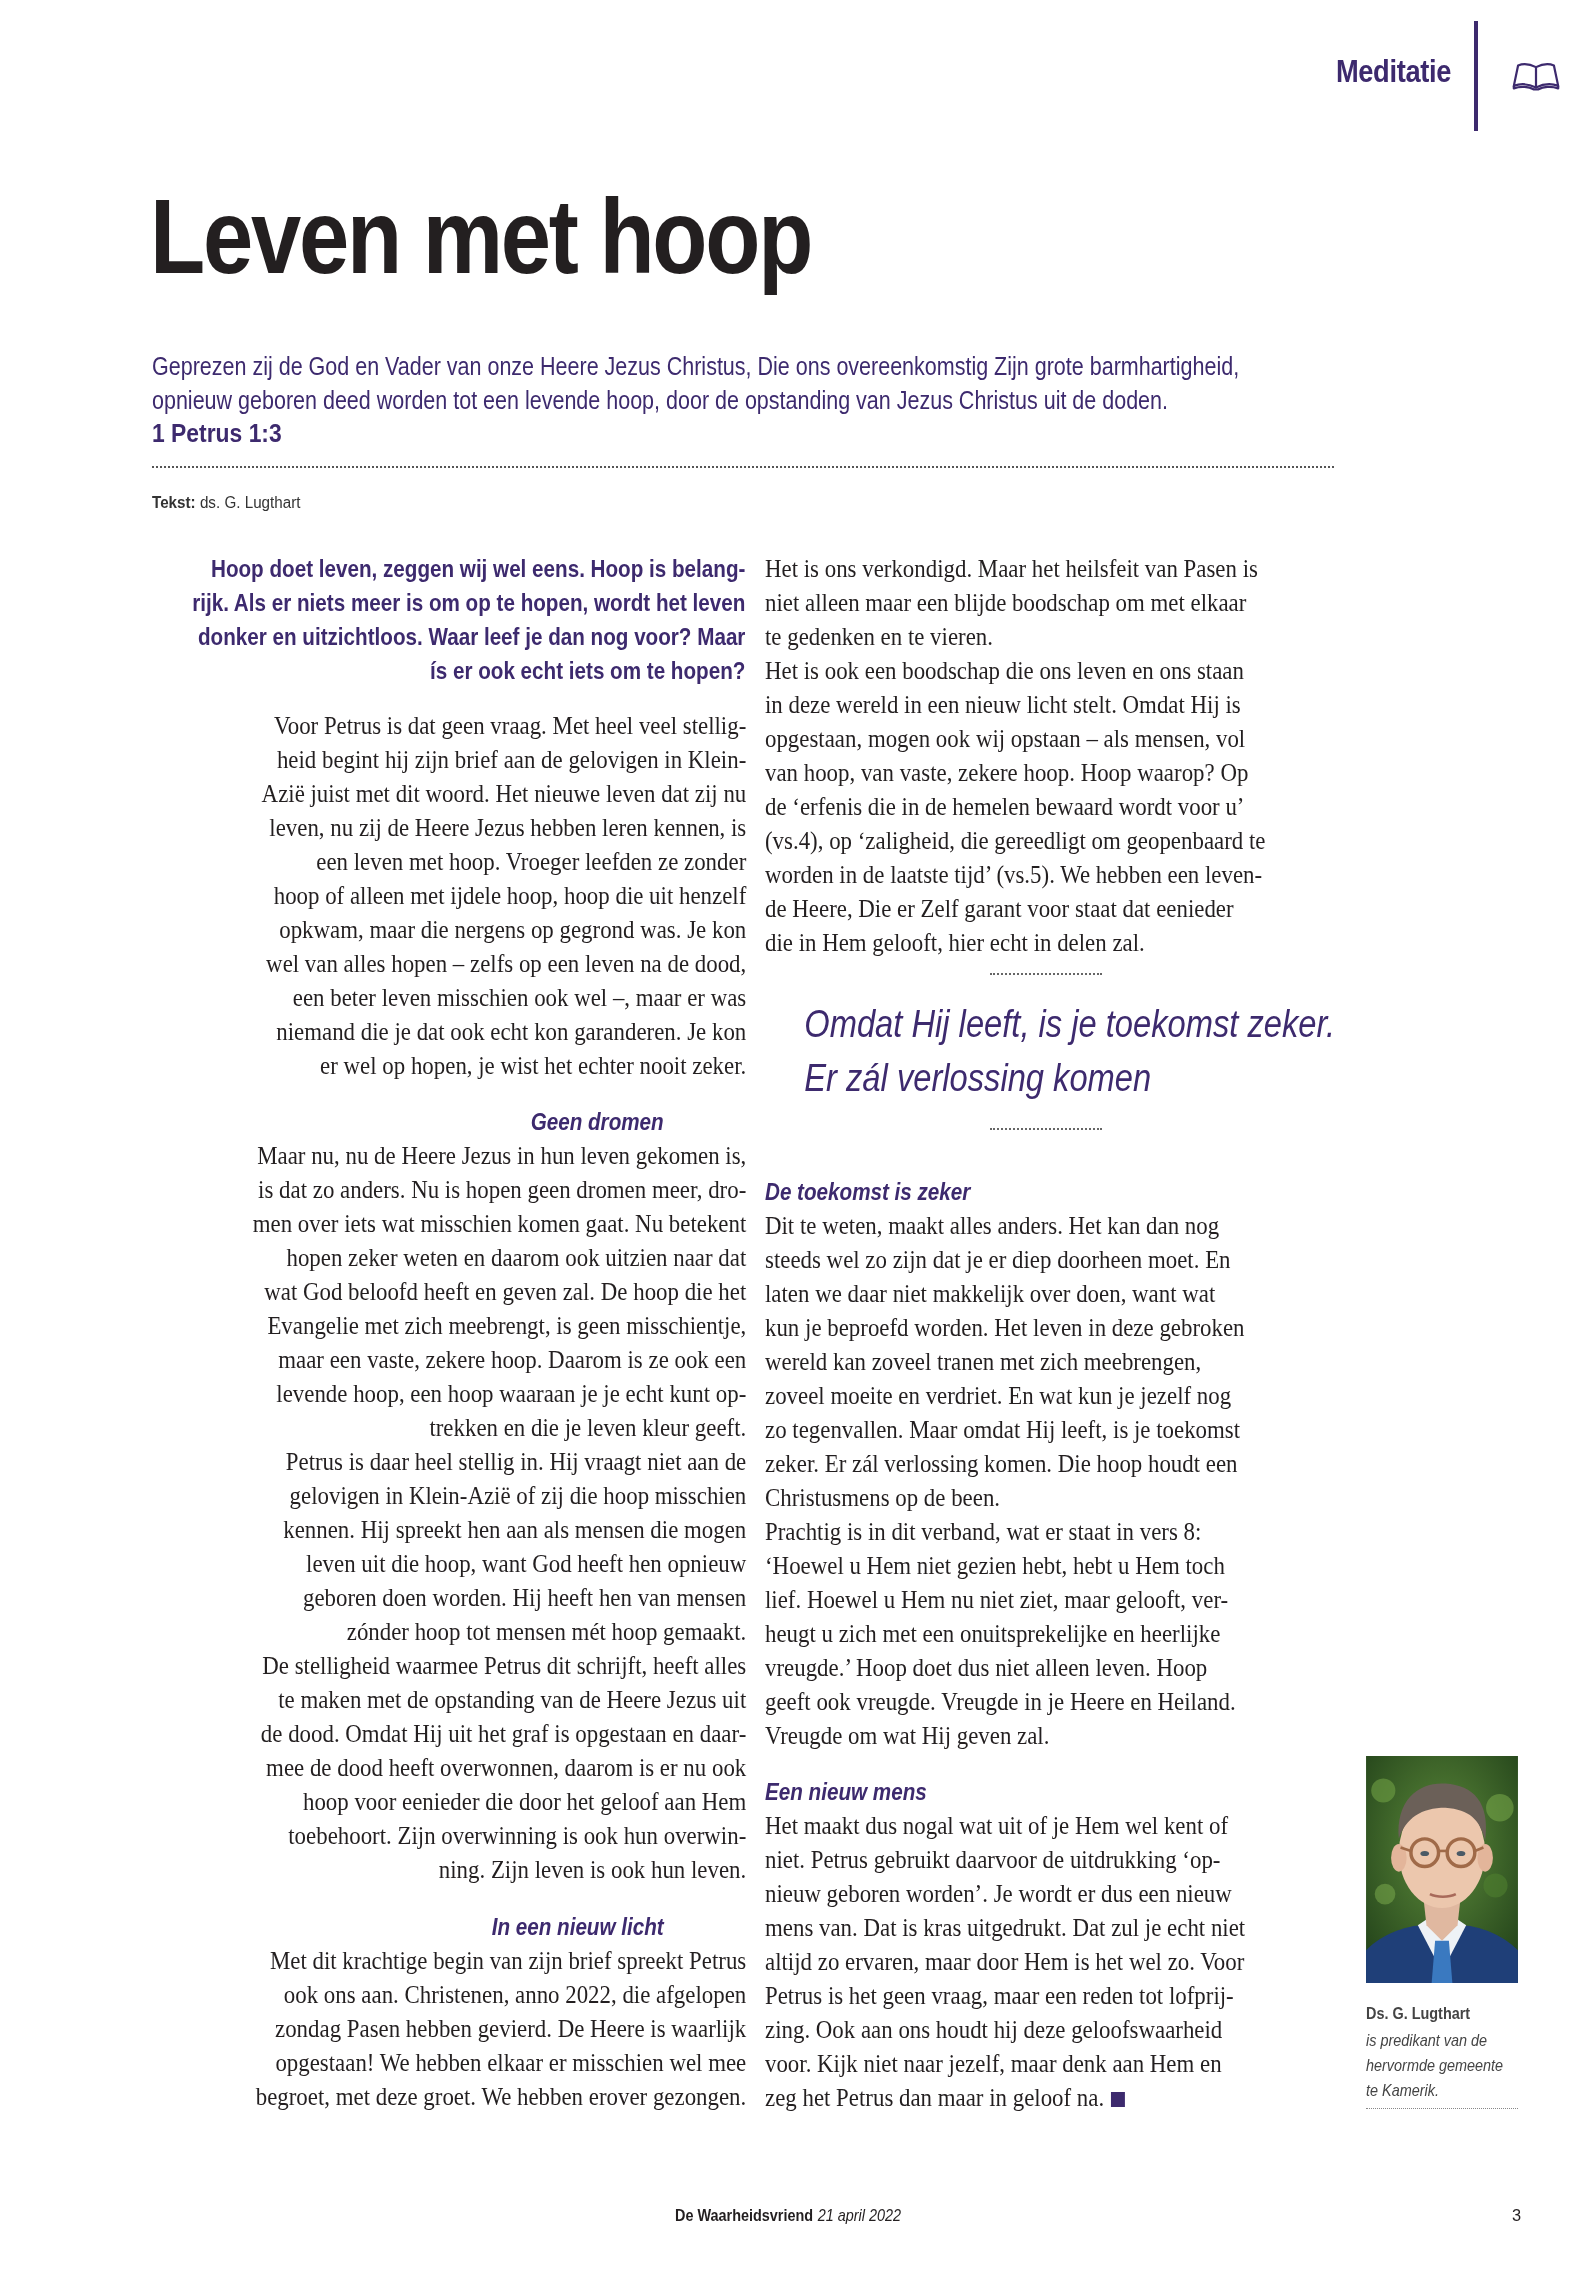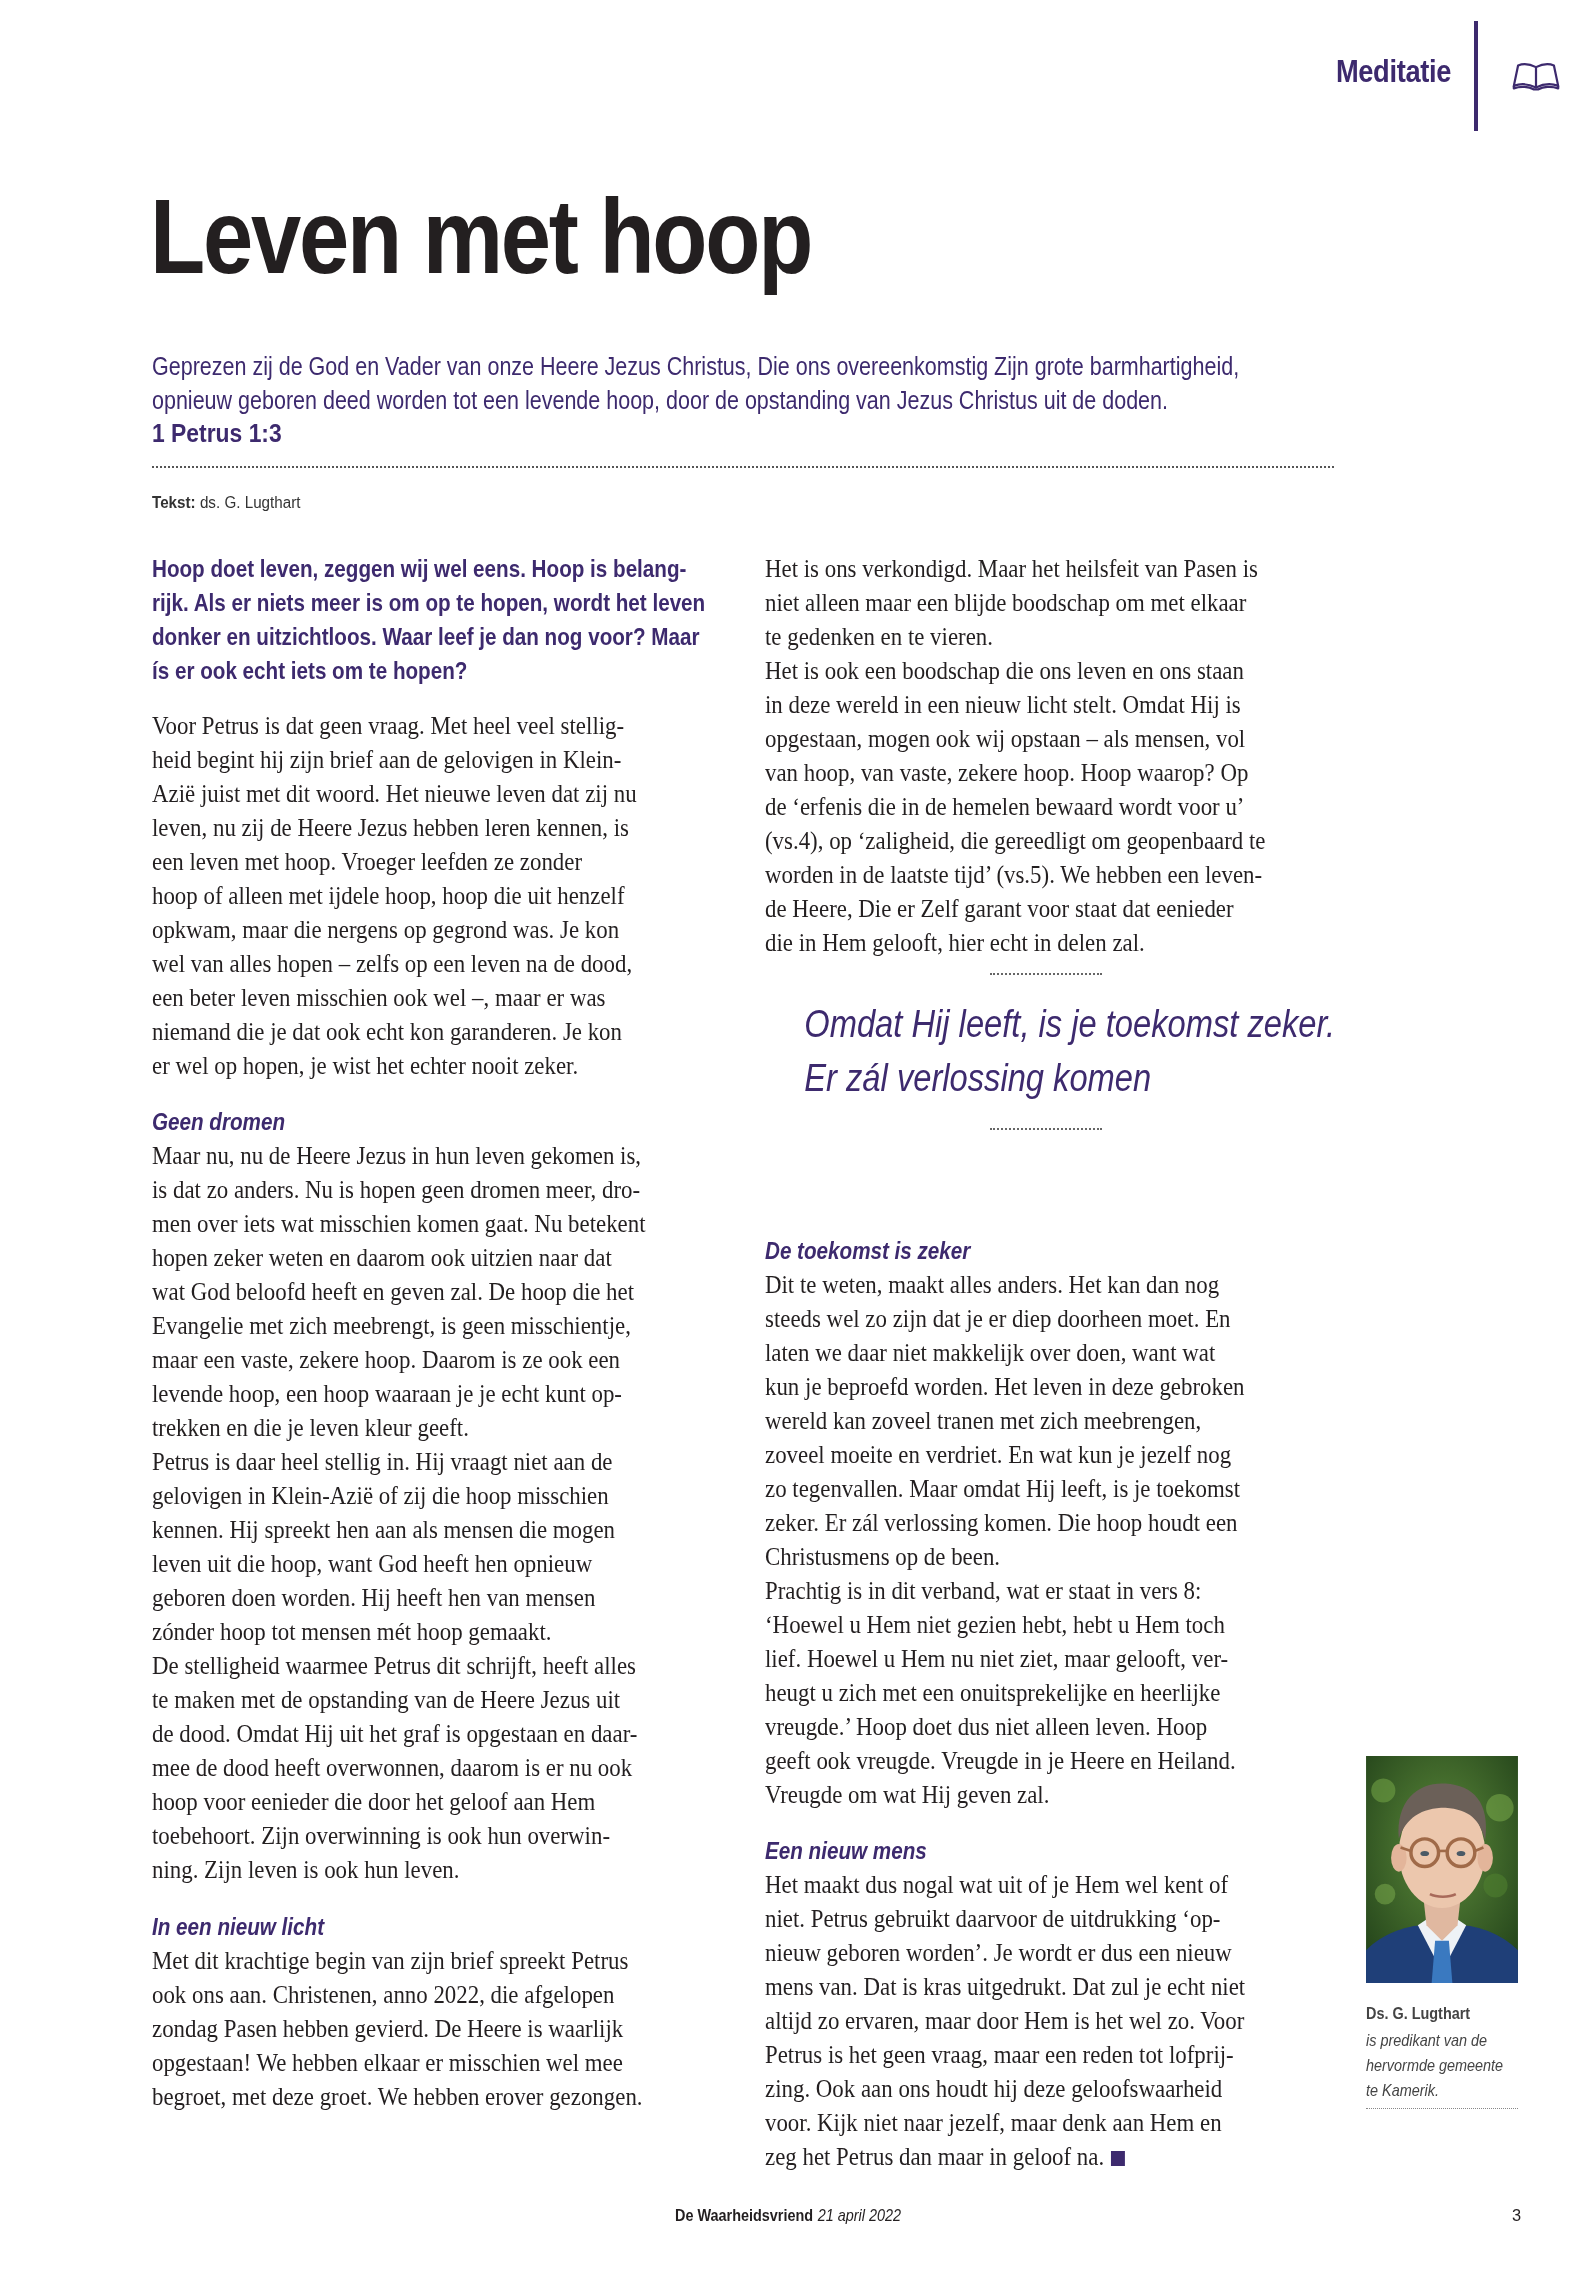--- a/index.html
+++ b/index.html
@@ -24,21 +24,21 @@
   .verse-line { display: block; white-space: nowrap; }
   .verse-ref { left: 152px; top: 418px; font-family: "Liberation Sans", sans-serif; font-weight: bold;
     font-size: 26px; color: #3d2a6e; transform: scaleX(0.88); transform-origin: left top; white-space: nowrap; }
   .dotted-rule { left: 152px; top: 466px; width: 1182px; height: 0; border-top: 2.6px dotted #555; }
   .byline { left: 152px; top: 492px; font-family: "Liberation Sans", sans-serif; font-size: 17.3px; color: #333;
     transform: scaleX(0.88); transform-origin: left top; white-space: nowrap; }
   .byline b { font-weight: bold; }
 
   
   .col { position: absolute; top: 552px; width: 595px; }
-  .col-left { left: 152px; }
+  .col-left { left: 152px; text-align: right; }
   .col-right { left: 765px; }
   .lead { font-family: "Liberation Sans", sans-serif; font-weight: bold; font-size: 24px; line-height: 34px;
     color: #3d2a6e; transform: scaleX(0.86); transform-origin: left top; width: 690px; margin-bottom: 21px; }
   .line { display: block; white-space: nowrap; }
   .body-text { font-family: "Liberation Serif", serif; font-size: 24.6px; line-height: 34px; color: #231f20;
     transform: scaleX(0.93); transform-origin: left top; width: 639px; }
   .sub { font-family: "Liberation Sans", sans-serif; font-weight: bold; font-style: italic; font-size: 24px;
     line-height: 34px; color: #3d2a6e; transform: scaleX(0.86); transform-origin: left top; white-space: nowrap; }
   .gap { height: 22.4px; }
 
@@ -167,21 +167,21 @@
 
 <div class="pull">
   <div class="pull-dots"></div>
   <div class="pull-text">
     <span class="pull-line">Omdat Hij leeft, is je toekomst zeker.</span>
     <span class="pull-line">Er zál verlossing komen</span>
   </div>
   <div class="pull-dots"></div>
 </div>
 
-<div class="col col-right" style="top:1234px">
+<div class="col col-right" style="top:1175px">
   <div class="sub">De toekomst is zeker</div>
   <div class="body-text" id="s3">
       <span class="line">Dit te weten, maakt alles anders. Het kan dan nog</span>
       <span class="line">steeds wel zo zijn dat je er diep doorheen moet. En</span>
       <span class="line">laten we daar niet makkelijk over doen, want wat</span>
       <span class="line">kun je beproefd worden. Het leven in deze gebroken</span>
       <span class="line">wereld kan zoveel tranen met zich meebrengen,</span>
       <span class="line">zoveel moeite en verdriet. En wat kun je jezelf nog</span>
       <span class="line">zo tegenvallen. Maar omdat Hij leeft, is je toekomst</span>
       <span class="line">zeker. Er zál verlossing komen. Die hoop houdt een</span>

